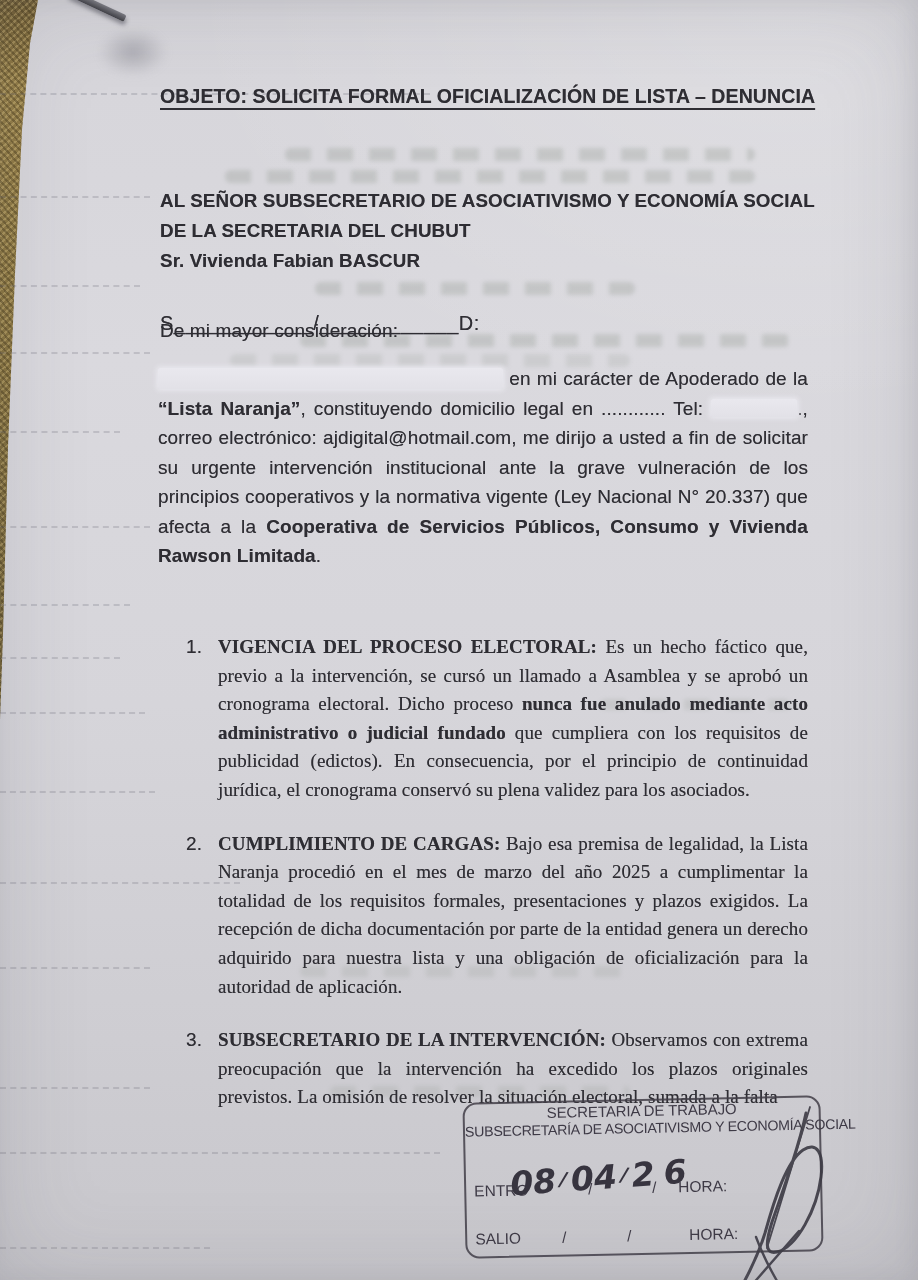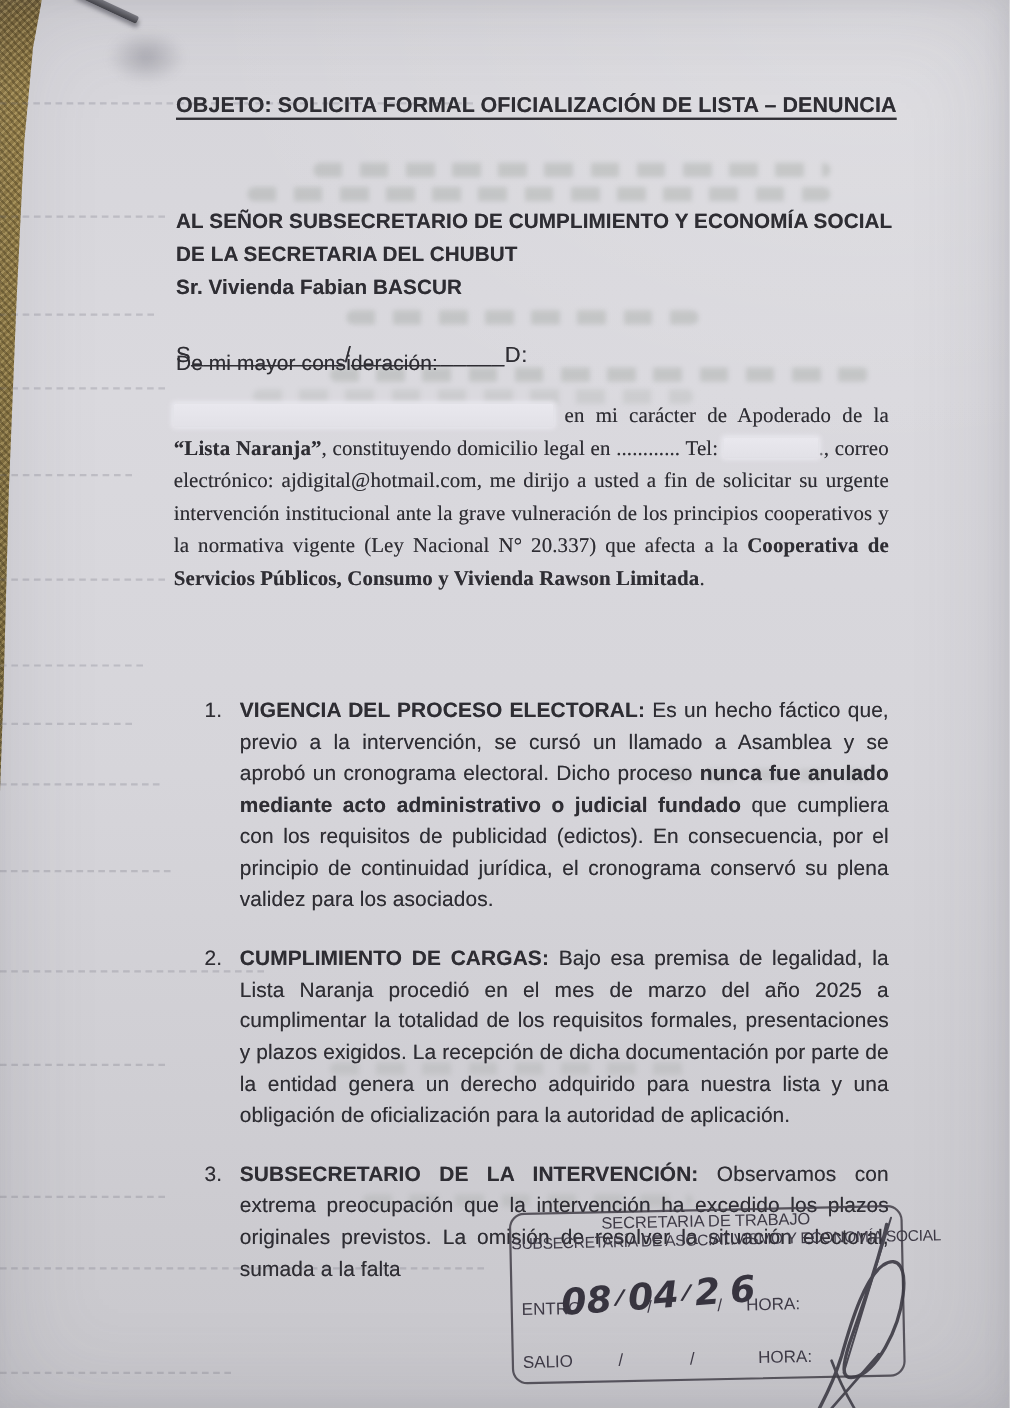--- a/index.html
+++ b/index.html
@@ -32,32 +32,32 @@
   
   .smudge{position:absolute;height:13px;border-radius:6px;opacity:.8;filter:blur(2.2px);
     background:repeating-linear-gradient(90deg, rgba(118,128,116,.28) 0 26px, rgba(0,0,0,0) 26px 42px);}
   
   .txt{position:absolute;letter-spacing:.1px;text-shadow:0 0 .6px rgba(46,45,51,.55);}
   .title{left:160px;top:80px;width:660px;font-size:19.5px;font-weight:700;line-height:33px;}
   .title .u{text-decoration:underline;text-decoration-thickness:2px;text-underline-offset:5px;text-align:center;}
   .addr{left:160px;top:186px;width:680px;font-size:18.8px;font-weight:700;line-height:30px;}
   .sd{left:160px;top:268px;font-size:20px;font-weight:400;letter-spacing:.5px;margin-top:44px;}
   .greet{left:160px;top:320px;font-size:19px;}
-  .para{font-size:19px;line-height:29.5px;text-align:justify;font-family:Liberation Serif, serif;}
+  .para{font-size:19px;line-height:29.5px;text-align:justify;}
   .p1{left:158px;top:364px;width:650px;}
   .p2{left:158px;top:577px;width:662px;text-indent:72px;line-height:30px;}
   .b{font-weight:700;}
   .redact{display:inline-block;width:345px;height:21px;vertical-align:-4px;border-radius:2px;
     background:linear-gradient(180deg,#e9e8ee,#e2e1e7);box-shadow:0 0 5px 2px rgba(232,231,237,.95);filter:blur(.6px);}
   .redact.small{width:86px;height:18px;vertical-align:-2px;}
   
   .list{left:186px;top:633px;width:622px;}
   .item{display:flex;margin-bottom:25px;font-size:19px;line-height:28.6px;}
   .item .num{width:32px;flex:none;}
-  .item .body{flex:1;text-align:justify;}
+  .item .body{flex:1;text-align:justify;font-family:Liberation Serif, serif;}
   
   .stamp{position:absolute;left:464px;top:1099px;width:354px;height:152px;
     border:2.5px solid rgba(66,62,72,.85);border-radius:14px;transform:rotate(-1.2deg);
     color:#3e3a46;}
   .stamp .l1{position:absolute;top:1px;left:0;width:100%;text-align:center;font-size:15px;font-weight:500;letter-spacing:-.1px;}
   .stamp .l2{position:absolute;top:19px;left:0;width:100%;text-align:center;font-size:14.2px;font-weight:500;letter-spacing:-.3px;white-space:nowrap;}
   .stamp .row{position:absolute;left:0;width:100%;font-size:15.5px;font-weight:500;}
   .stamp .row.entro{top:78px;}
   .stamp .row.salio{top:126px;}
   .stamp .lab{position:absolute;}
@@ -100,21 +100,21 @@
   <div class="smudge" style="left:230px;top:354px;width:400px;opacity:.5;"></div>
   <div class="smudge" style="left:600px;top:699px;width:190px;height:11px;opacity:.55;"></div>
   <div class="smudge" style="left:300px;top:966px;width:330px;height:11px;opacity:.5;"></div>
   <div class="smudge" style="left:330px;top:1086px;width:300px;height:11px;opacity:.5;"></div>
 
   <div class="txt title">
     <span class="u">OBJETO: SOLICITA FORMAL OFICIALIZACIÓN DE LISTA – DENUNCIA</span><br>
   </div>
 
   <div class="txt addr">
-    <div>AL SEÑOR SUBSECRETARIO DE CUMPLIMIENTO Y ECONOMÍA SOCIAL</div>
+    <div>AL SEÑOR SUBSECRETARIO DE ASOCIATIVISMO Y ECONOMÍA SOCIAL</div>
     <div>DE LA SECRETARIA DEL CHUBUT</div>
     <div>Sr. Vivienda Fabian BASCUR</div>
   </div>
 
   <div class="txt sd">S____________/____________D:</div>
 
   <div class="txt greet">De mi mayor consideración:</div>
 
   <div class="txt para p1">
     <span class="redact"></span><span> en mi carácter de Apoderado de la </span><span class="b">“Lista Naranja”</span><span>, constituyendo domicilio legal en ............ Tel: </span><span class="redact small"></span><span>., correo electrónico: ajdigital@hotmail.com, me dirijo a usted a fin de solicitar su urgente intervención institucional ante la grave vulneración de los principios cooperativos y la normativa vigente (Ley Nacional N° 20.337) que afecta a la </span><span class="b">Cooperativa de Servicios Públicos, Consumo y Vivienda Rawson Limitada</span><span>.</span>

